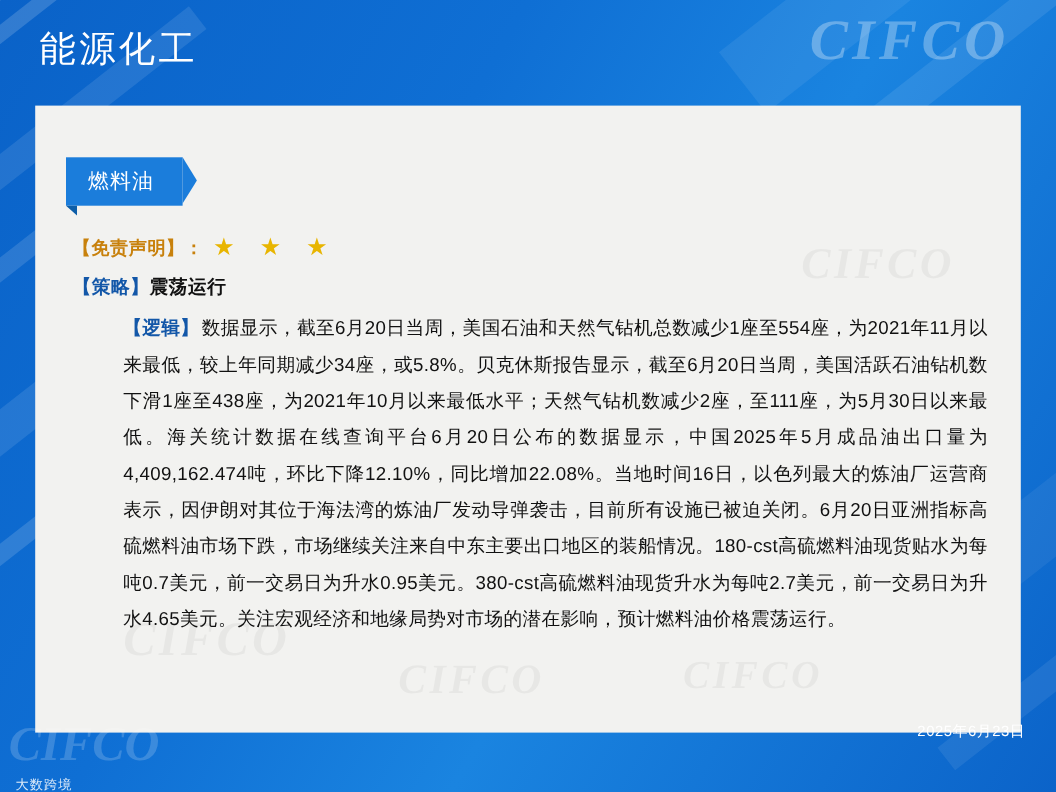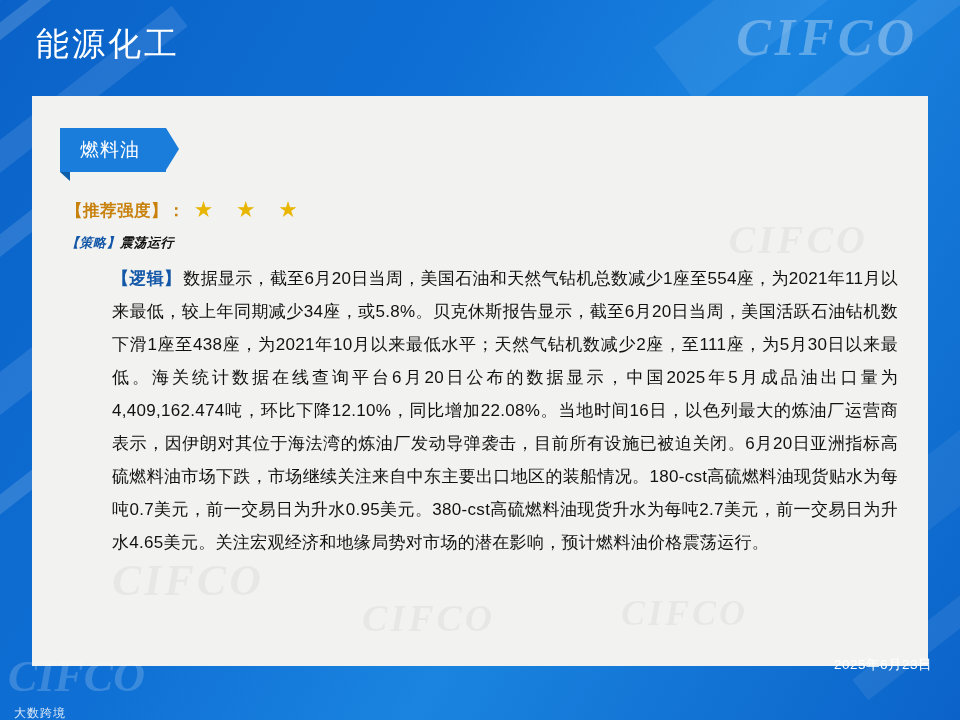--- a/index.html
+++ b/index.html
@@ -78,21 +78,21 @@
     letter-spacing: 3px;
     pointer-events: none;
   }
   .wm1 { right: 60px; top: 120px; font-size: 40px; }
   .wm2 { left: 80px; bottom: 60px; font-size: 44px; }
   .wm3 { left: 330px; bottom: 26px; font-size: 38px; }
   .wm4 { right: 180px; bottom: 32px; font-size: 36px; }
 
   .section-tab {
     position: relative;
-    margin: 32px 0 0 28px;
+    margin: 47px 0 0 28px;
     display: inline-block;
     background: #1b7ddb;
     color: #ffffff;
     font-size: 19px;
     padding: 9px 26px 9px 20px;
     letter-spacing: 1px;
   }
   .section-tab::after {
     content: "";
     position: absolute;
@@ -123,24 +123,23 @@
     font-weight: bold;
     letter-spacing: 0.5px;
   }
   .line-strength .stars {
     color: #e8b500;
     font-size: 19px;
     letter-spacing: 10px;
     margin-left: 10px;
   }
   .line-strategy {
-    font-size: 13px;
+    font-size: 17px;
     margin-bottom: 10px;
     letter-spacing: 0.5px;
-    font-style: italic;
   }
   .tag {
     color: #1357a8;
     font-weight: bold;
   }
   .line-strategy .value {
     color: #111;
     font-weight: bold;
   }
   .logic {
@@ -248,21 +247,21 @@
   <div class="card">
     <div class="card-wm wm1">CIFCO</div>
     <div class="card-wm wm2">CIFCO</div>
     <div class="card-wm wm3">CIFCO</div>
     <div class="card-wm wm4">CIFCO</div>
 
     <div class="section-tab">燃料油</div>
 
     <div class="body-area">
       <div class="line-strength">
-        <span>【推荐强度】：</span><span class="stars">★ ★ ★</span>
+        <span>【免责声明】：</span><span class="stars">★ ★ ★</span>
       </div>
 
       <div class="line-strategy">
         <span class="tag">【策略】</span><span class="value">震荡运行</span>
       </div>
 
       <div class="logic">
         <span class="tag">【逻辑】</span><span>数据显示，截至6月20日当周，美国石油和天然气钻机总数减少1座至554座，为2021年11月以来最低，较上年同期减少34座，或5.8%。贝克休斯报告显示，截至6月20日当周，美国活跃石油钻机数下滑1座至438座，为2021年10月以来最低水平；天然气钻机数减少2座，至111座，为5月30日以来最低。海关统计数据在线查询平台6月20日公布的数据显示，中国2025年5月成品油出口量为4,409,162.474吨，环比下降12.10%，同比增加22.08%。当地时间16日，以色列最大的炼油厂运营商表示，因伊朗对其位于海法湾的炼油厂发动导弹袭击，目前所有设施已被迫关闭。6月20日亚洲指标高硫燃料油市场下跌，市场继续关注来自中东主要出口地区的装船情况。180-cst高硫燃料油现货贴水为每吨0.7美元，前一交易日为升水0.95美元。380-cst高硫燃料油现货升水为每吨2.7美元，前一交易日为升水4.65美元。关注宏观经济和地缘局势对市场的潜在影响，预计燃料油价格震荡运行。</span>
       </div>
     </div>

